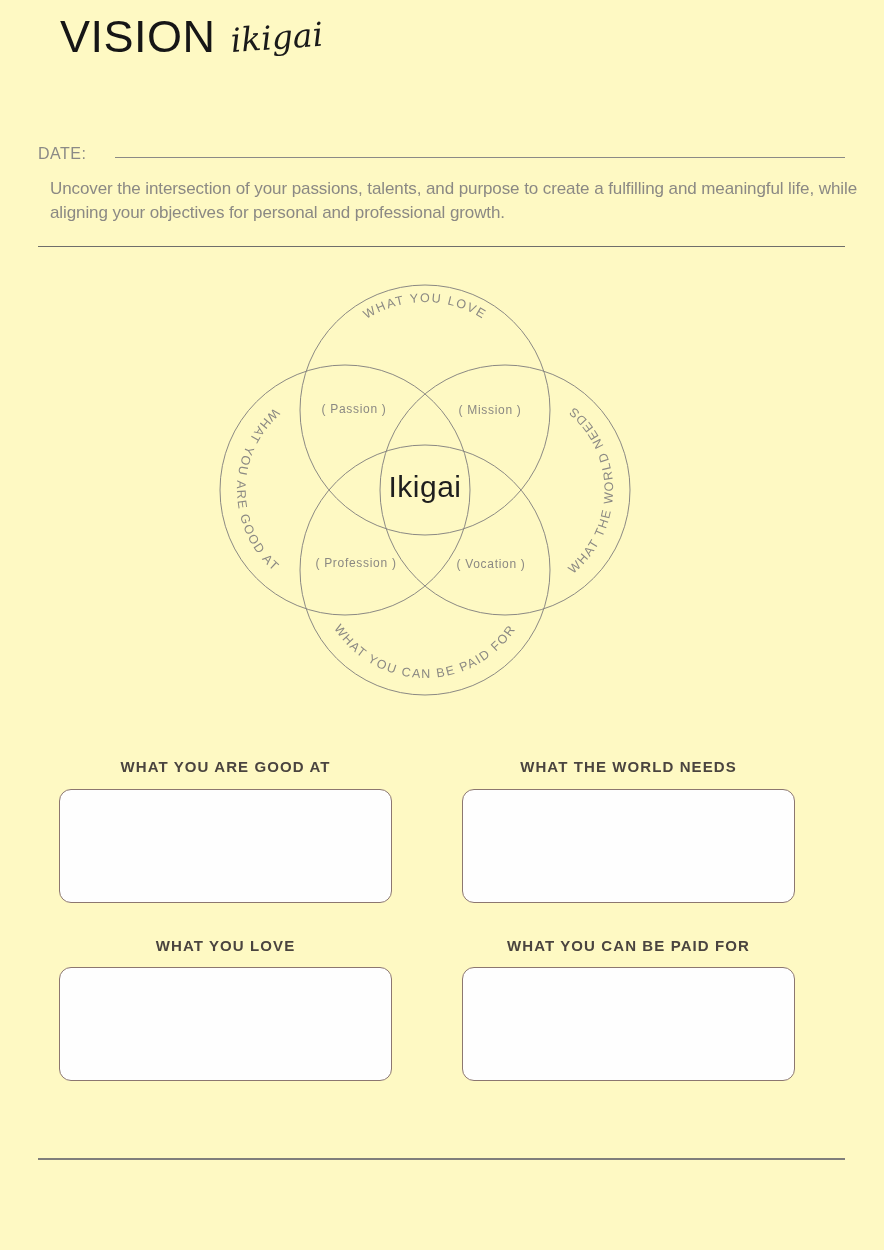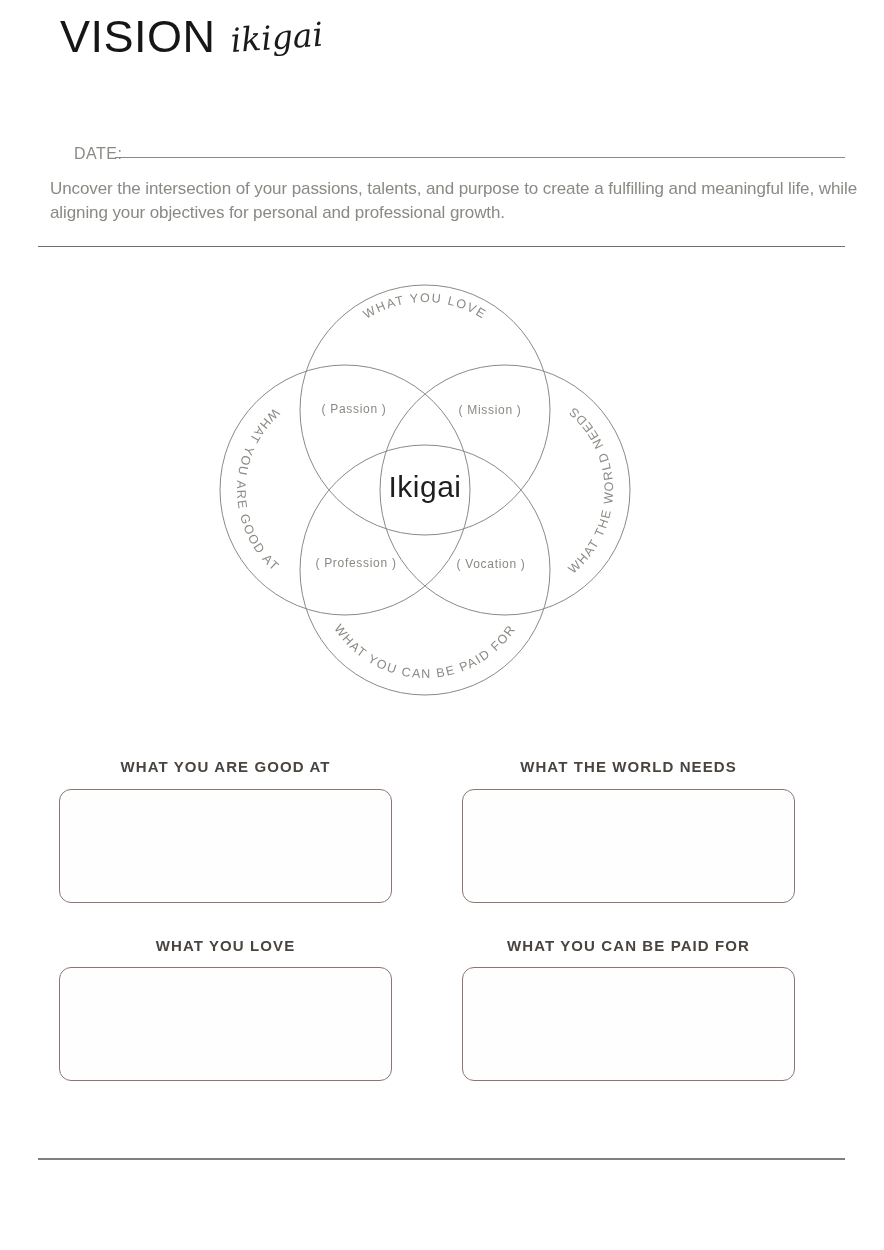--- a/index.html
+++ b/index.html
@@ -1,21 +1,21 @@
 <!DOCTYPE html>
 <html><head>
 <meta charset="utf-8">
 <style>
   * { margin: 0; padding: 0; box-sizing: border-box; }
   html, body { background: #d8d5d0; }
   .page {
     position: relative;
     width: 884px;
     height: 1250px;
-    background: #ffffff;
+    background: #fef9c3;
     font-family: "Liberation Sans", sans-serif;
     overflow: hidden;
     margin: 0 auto;
   }
 
   
   .logo {
     position: absolute;
     left: 60px;
     top: 8px;
@@ -40,21 +40,20 @@
   }
 
   
   .date-label {
     position: absolute;
     left: 38px;
     top: 145px;
     font-size: 16px;
     letter-spacing: 0.5px;
     color: #8b8a86;
-    margin-left: 36px;
   }
   .date-line {
     position: absolute;
     left: 115px;
     top: 142px;
     width: 730px;
     height: 16px;
     border-bottom: 1.5px solid #8b8a86;
   }
 

